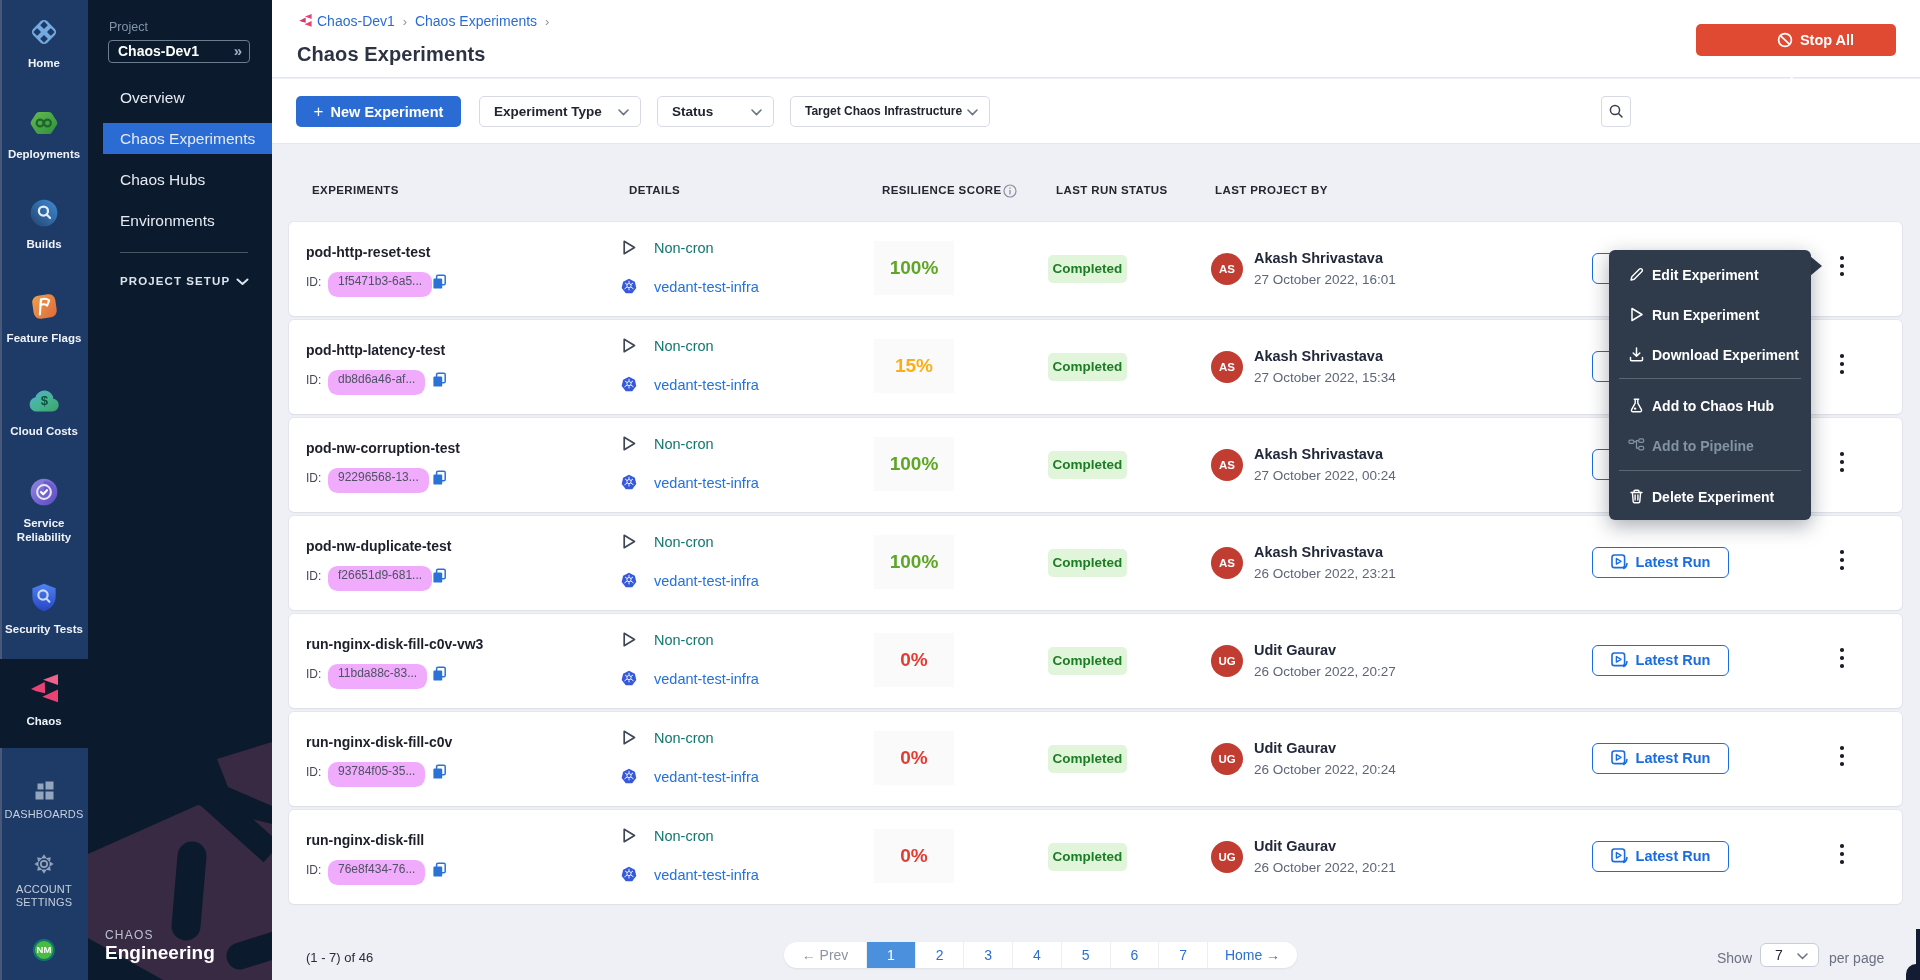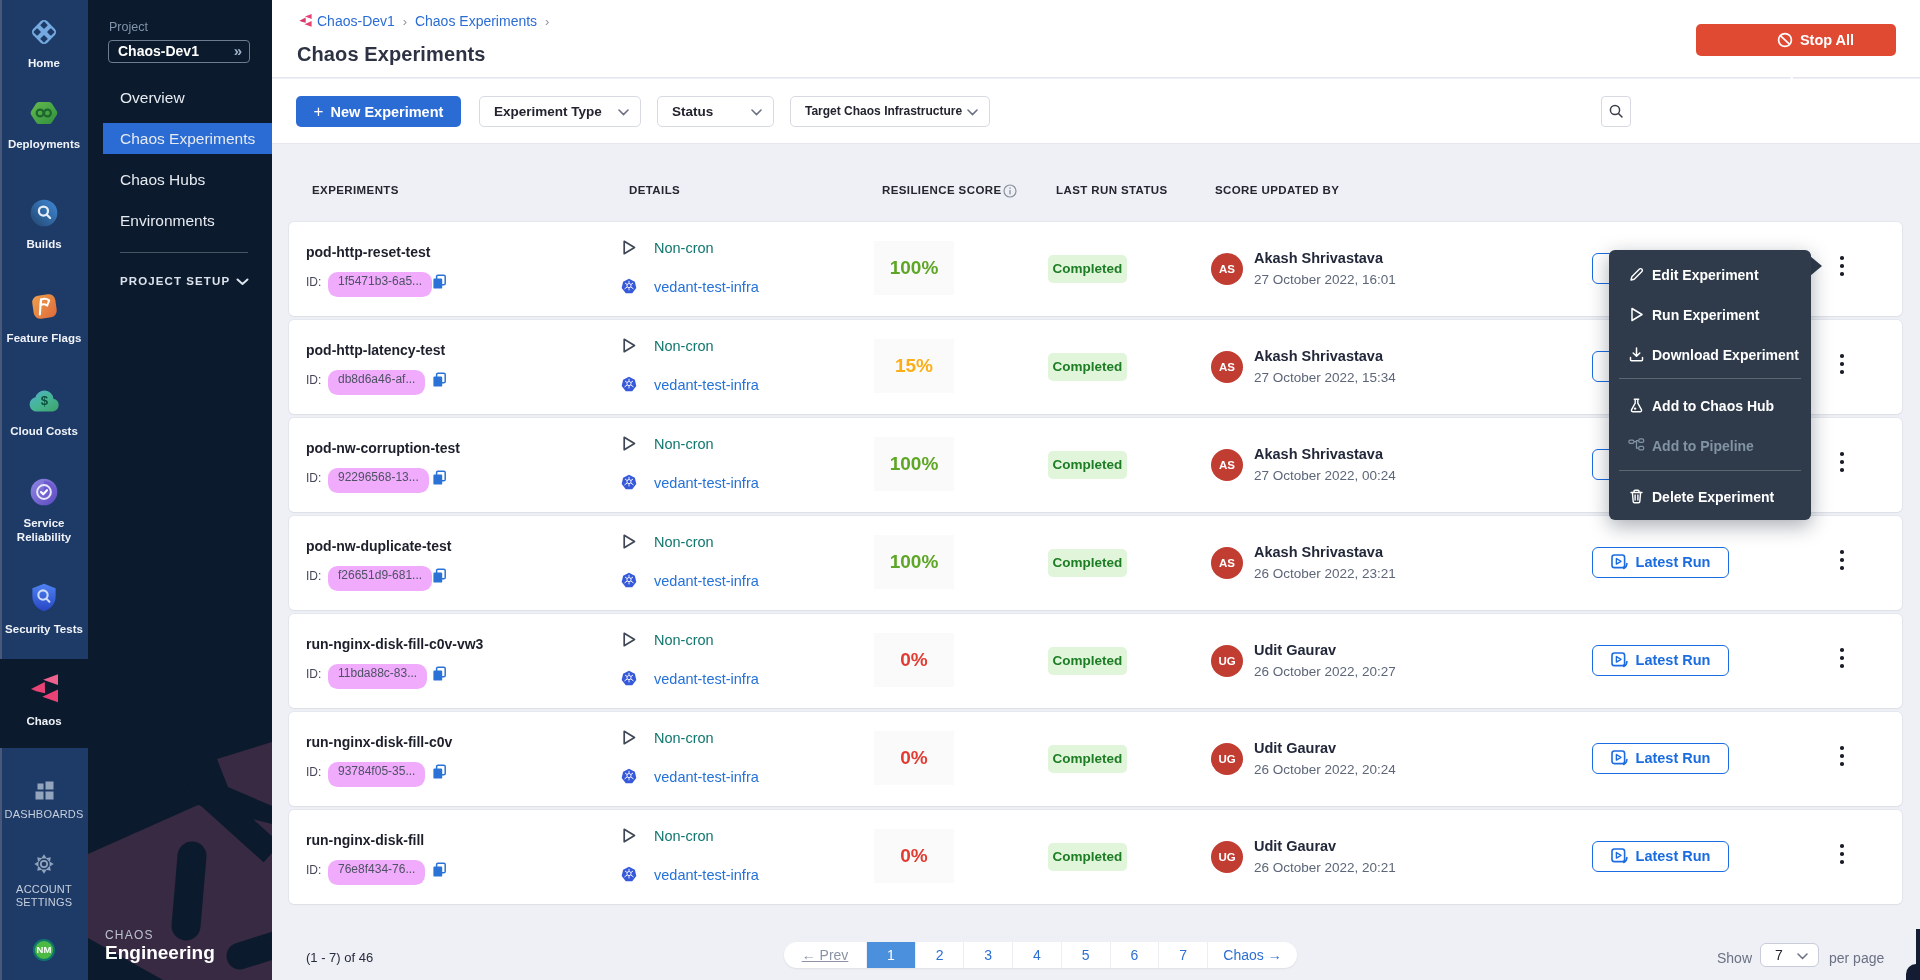--- a/index.html
+++ b/index.html
@@ -76,21 +76,21 @@
   <div class="ritem" style="top:17px;"><svg width="30" height="30" viewBox="0 0 27 27">
     <g transform="rotate(45 13.5 13.5)">
     <rect x="4.6" y="4.6" width="17.8" height="17.8" rx="4.2" fill="#74aadf"></rect>
     <rect x="6.7" y="6.7" width="4.9" height="4.9" rx="0.6" fill="#1e3b68"></rect>
     <rect x="15.4" y="6.7" width="4.9" height="4.9" rx="0.6" fill="#1e3b68"></rect>
     <rect x="6.7" y="15.4" width="4.9" height="4.9" rx="0.6" fill="#1e3b68"></rect>
     <rect x="15.4" y="15.4" width="4.9" height="4.9" rx="0.6" fill="#1e3b68"></rect>
     </g>
   </svg><div class="rlabel">Home</div></div>
 
-  <div class="ritem" style="top:98px;"><svg width="30" height="30" viewBox="0 0 27 27">
+  <div class="ritem" style="top:108px;"><svg width="30" height="30" viewBox="0 0 27 27">
     <defs>
           <linearGradient id="gdep" x1="0" y1="0" x2="1" y2="1">
             <stop offset="0" stop-color="#66bb4f"></stop>
             <stop offset="1" stop-color="#2f8f3e"></stop>
           </linearGradient>
         </defs>
     <path d="M9 3.5 h9 a3 3 0 0 1 2.6 1.5 l4.5 7 a3 3 0 0 1 0 3 l-4.5 7 a3 3 0 0 1 -2.6 1.5 h-9 a3 3 0 0 1 -2.6 -1.5 l-4.5 -7 a3 3 0 0 1 0 -3 l4.5 -7 a3 3 0 0 1 2.6 -1.5 z" fill="url(#gdep)"></path>
     <circle cx="10" cy="13.5" r="3.1" fill="none" stroke="#1d672c" stroke-width="2"></circle>
     <circle cx="16.6" cy="13.5" r="3.1" fill="none" stroke="#1d672c" stroke-width="2"></circle>
   </svg><div class="rlabel">Deployments</div></div>
@@ -237,21 +237,21 @@
   </div>
   <div class="thead" style="left:40px;">EXPERIMENTS</div>
   <div class="thead" style="left:357px;">DETAILS</div>
   <div class="thead" style="left:610px;">RESILIENCE SCORE</div>
   <svg class="abs" width="14" height="14" viewBox="0 0 14 14" style="left:731px;top:184px;">
       <circle cx="7" cy="7" r="6" fill="none" stroke="#8a90a0" stroke-width="1.2"></circle>
       <rect x="6.35" y="6" width="1.3" height="4.4" fill="#8a90a0"></rect>
       <rect x="6.35" y="3.4" width="1.3" height="1.4" fill="#8a90a0"></rect>
     </svg>
   <div class="thead" style="left:784px;">LAST RUN STATUS</div>
-  <div class="thead" style="left:943px;">SCORE UPDATED BY</div>
+  <div class="thead" style="left:943px;">LAST PROJECT BY</div>
   <div class="card" style="top:222px;">
   <div class="ename">pod-http-reset-test</div>
   <div class="idlab">ID:</div>
   <div class="idchip">1f5471b3-6a5...</div>
   <div class="abs" style="left:143px;top:52px;"><svg width="15" height="16" viewBox="0 0 15 16">
           <rect x="4.6" y="1.2" width="8.6" height="9.6" rx="1.4" fill="none" stroke="#2b72d7" stroke-width="1.5"></rect>
           <rect x="1.4" y="4.6" width="8.8" height="10" rx="1.2" fill="#2b72d7"></rect>
         </svg></div>
   <div class="playic"><svg width="16" height="17" viewBox="0 0 16 17">
           <path d="M3.2 2.3 L13.5 8.5 L3.2 14.7 Z" fill="none" stroke="#3f4756" stroke-width="1.7" stroke-linejoin="round"></path>
@@ -546,29 +546,29 @@
             <path d="M4.4 4.5 L5.2 13.6 a1.2 1.2 0 0 0 1.2 1.1 h4.2 a1.2 1.2 0 0 0 1.2 -1.1 L12.6 4.5"></path>
             <path d="M7.1 7 V12 M9.9 7 V12"></path>
           </g>
         </svg>
         <span class="mtxt">Delete Experiment</span>
       </div>
 </div>
 
   <div class="counts">(1 - 7) of 46</div>
   <div class="pager">
-      <div class="pcell" style="left:0;width:82px;border-left:none;color:#8b93a5;text-decoration:underline;">← Prev</div>
+      <div class="pcell" style="left:0;width:82px;border-left:none;color:#8b93a5;">← Prev</div>
 <div class="pcell" style="left:82px;width:48.7px; background:#4a90dc;color:#fff;">1</div>
 <div class="pcell" style="left:130.7px;width:48.7px;">2</div>
 <div class="pcell" style="left:179.39999999999998px;width:48.7px;">3</div>
 <div class="pcell" style="left:228.09999999999997px;width:48.7px;">4</div>
 <div class="pcell" style="left:276.79999999999995px;width:48.7px;">5</div>
 <div class="pcell" style="left:325.49999999999994px;width:48.7px;">6</div>
 <div class="pcell" style="left:374.19999999999993px;width:48.7px;">7</div>
-<div class="pcell" style="left:423px;width:90px;">Chaos →</div>
+<div class="pcell" style="left:423px;width:90px;">Home →</div>
     </div>
   <div class="showrow">Show</div>
   <div class="showsel">7<svg width="11" height="7" viewBox="0 0 11 7" style="position:absolute;left:36px;top:9px;">
         <path d="M1 1 L5.5 5.5 L10 1" fill="none" stroke="#6b7183" stroke-width="1.5" stroke-linecap="round"></path>
       </svg></div>
   <div class="perpage">per page</div>
   <div class="abs" style="left:1644px;top:929px;width:4px;height:51px;background:#131c33;"></div>
   <div class="abs" style="left:1634px;top:964px;width:14px;height:16px;background:#131c33;border-top-left-radius:10px;"></div>
 </div>
 

